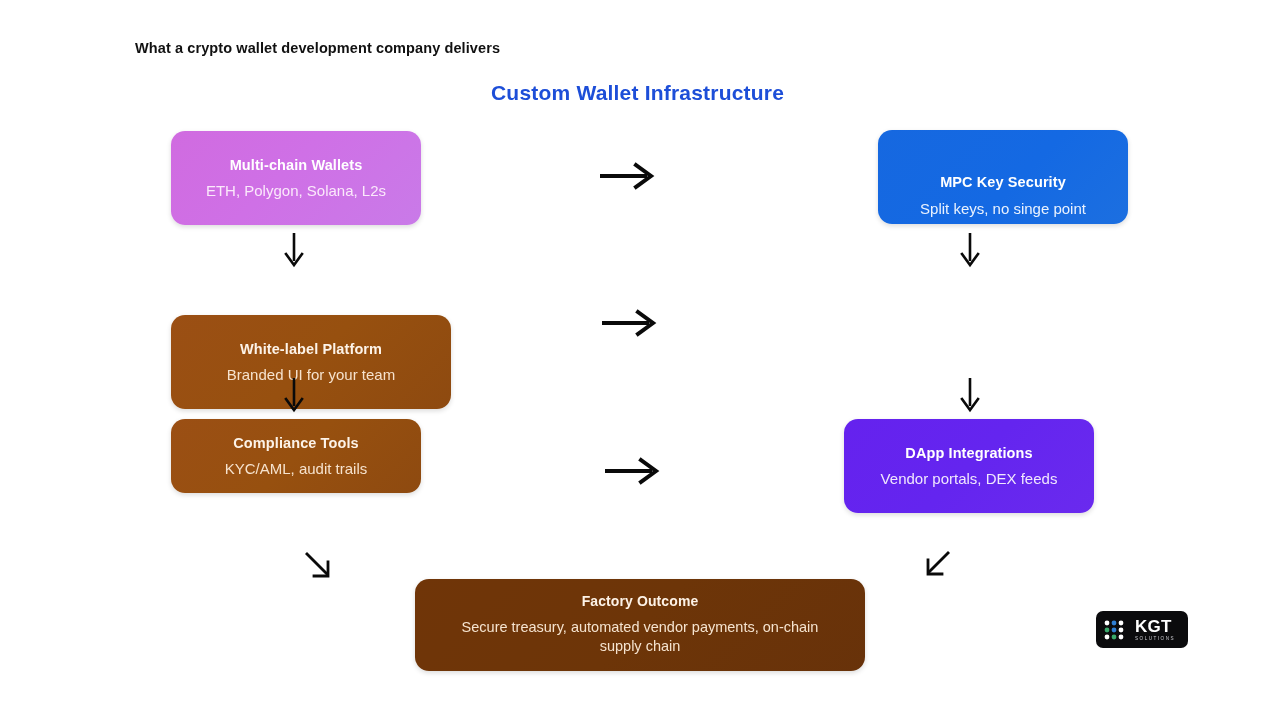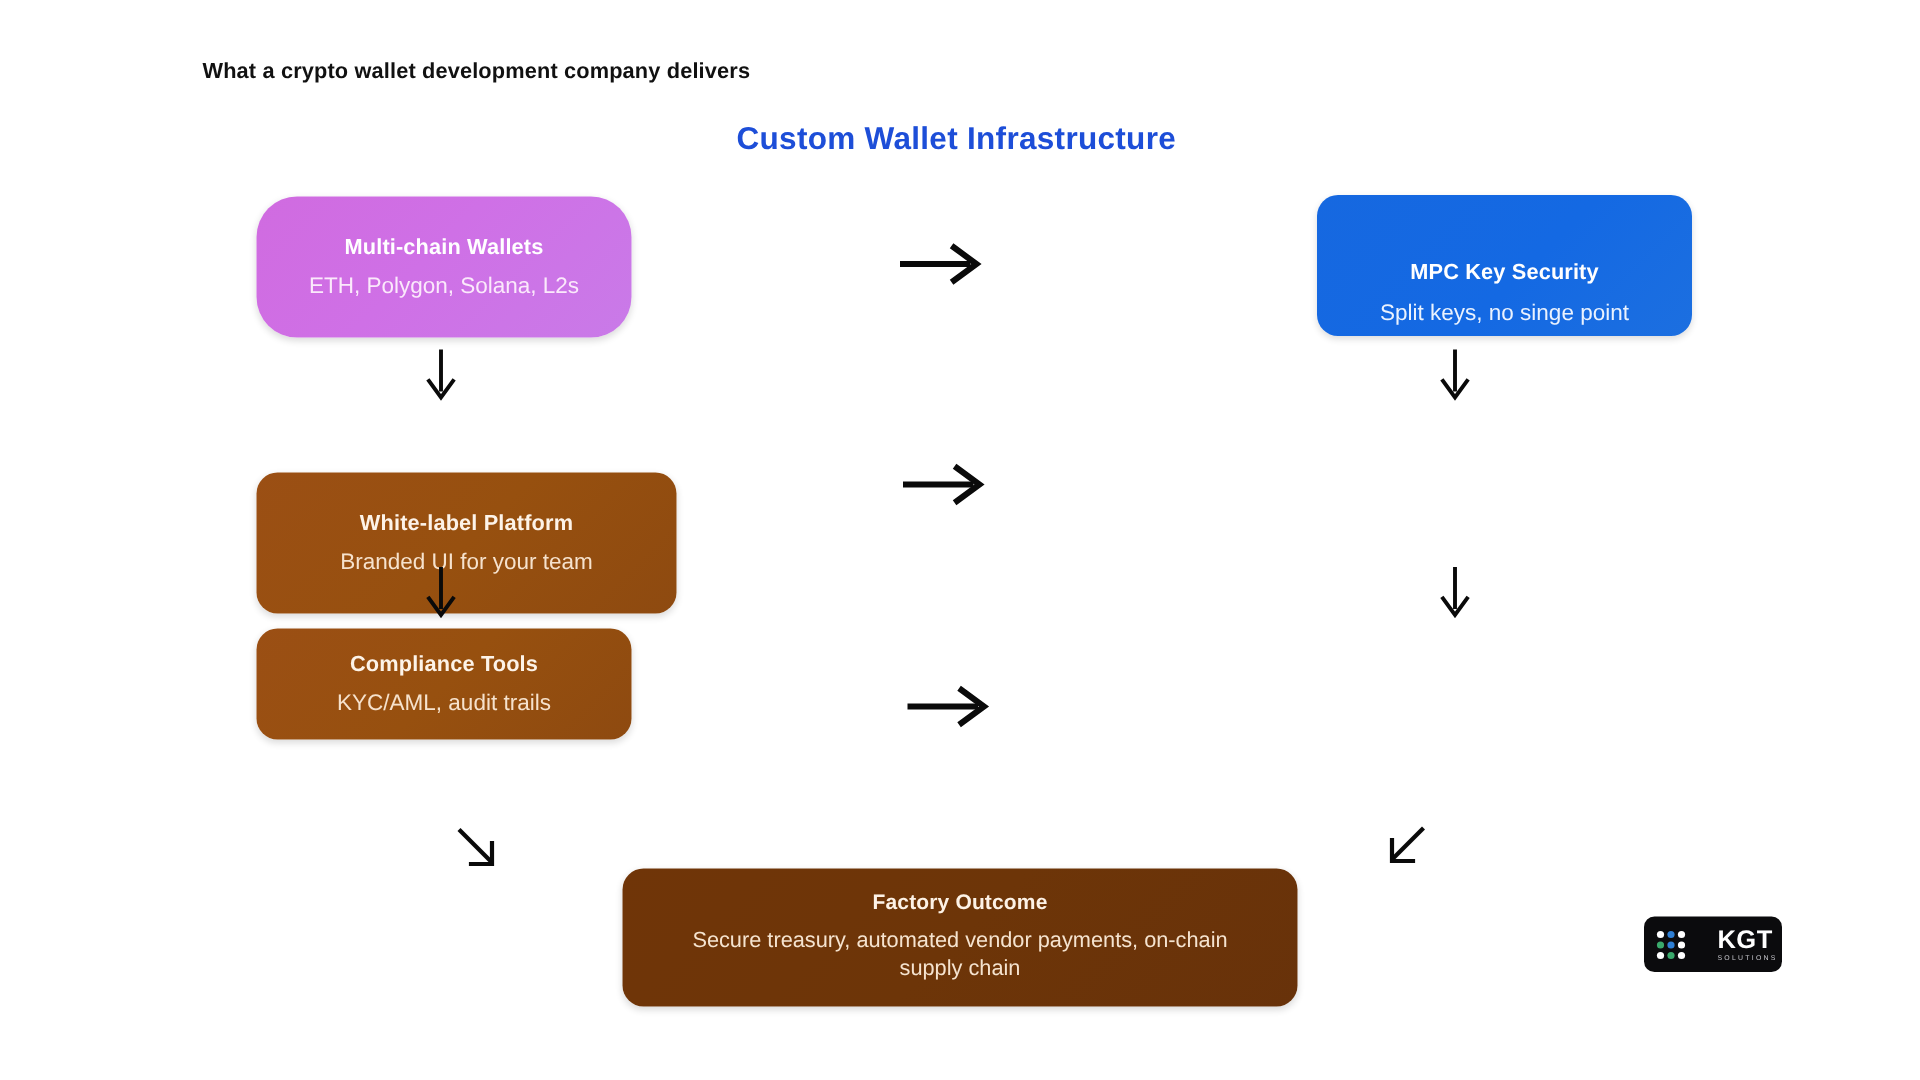--- a/index.html
+++ b/index.html
@@ -70,21 +70,20 @@
   .node .node-sub {
     font-size: 15px;
     font-weight: 400;
     line-height: 1.3;
   }
 
   
   #node-multichain {
     left: 171px; top: 131px; width: 250px; height: 94px;
     background: linear-gradient(135deg, #d06be0 0%, #cf70e6 45%, #c97ae8 100%);
-    border-radius: 27px;
   }
   #node-multichain .node-title { color: #ffffff; }
   #node-multichain .node-sub { color: #fbe9fb; }
 
   #node-whitelabel {
     left: 171px; top: 275px; width: 280px; height: 94px;
     background: linear-gradient(135deg, #9b4f14 0%, #97500f 50%, #8e4a10 100%);
     margin-top: 40px;
   }
   #node-whitelabel .node-title { color: #fdf3e8; }
@@ -150,21 +149,21 @@
     padding-left: 7px;
     box-sizing: border-box;
   }
   #kgt-logo .logo-mark {
     width: 22px;
     height: 22px;
     flex: 0 0 22px;
     position: relative;
   }
   #kgt-logo .logo-text {
-    margin-left: 20px;
+    margin-left: 10px;
     display: flex;
     flex-direction: column;
     justify-content: center;
     line-height: 1;
   }
   #kgt-logo .logo-name {
     color: #ffffff;
     font-size: 17px;
     font-weight: 700;
     letter-spacing: 0.3px;
@@ -200,20 +199,24 @@
     <div class="node-title">Compliance Tools</div>
     <div class="node-sub">KYC/AML, audit trails</div>
   </div>
 
   <div class="node" id="node-mpc">
     <div class="node-title">MPC Key Security</div>
     <div class="node-sub">Split keys, no singe point</div>
   </div>
 
 
+  <div class="node" id="node-dapp">
+    <div class="node-title">DApp Integrations</div>
+    <div class="node-sub">Vendor portals, DEX feeds</div>
+  </div>
 
   <div class="node" id="node-outcome">
     <div class="node-title">Factory Outcome</div>
     <div class="node-sub">Secure treasury, automated vendor payments, on-chain supply chain</div>
   </div>
 
   <div class="arrow" style="left:599px; top:160px;">
     <svg width="60" height="32" viewBox="0 0 60 32">
       <line x1="1" y1="16" x2="48" y2="16" stroke="#0a0a0a" stroke-width="4"></line>
       <polyline points="37,5 52,16 37,27" fill="none" stroke="#0a0a0a" stroke-width="4" stroke-linecap="square" stroke-linejoin="miter"></polyline>

